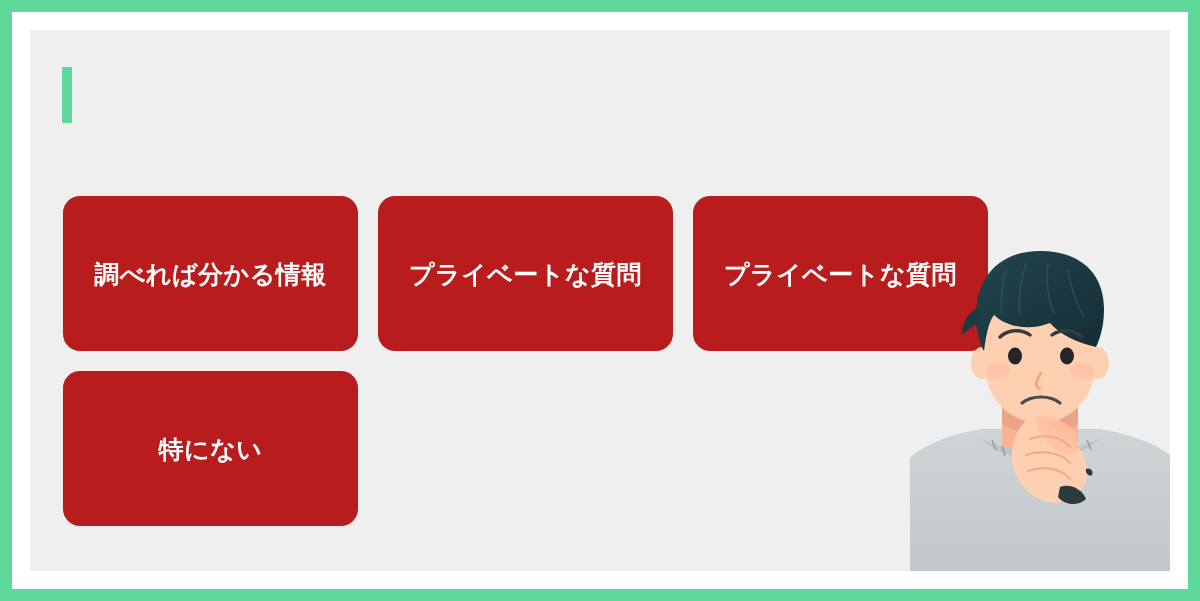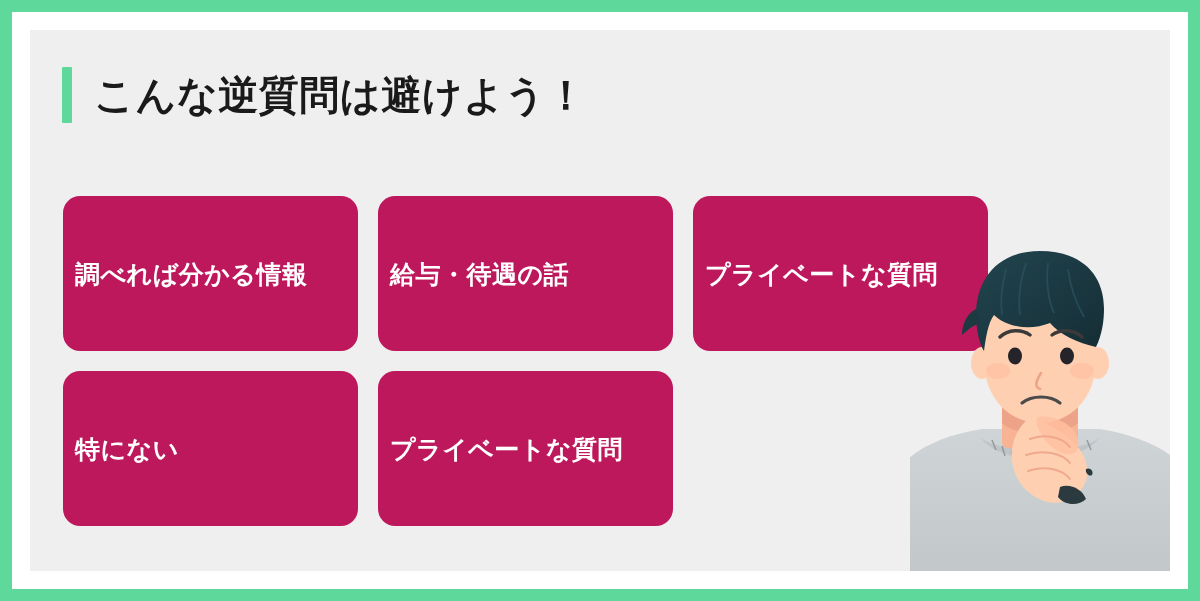--- a/index.html
+++ b/index.html
@@ -72,25 +72,25 @@
     left: 33px;
     top: 166px;
     width: 926px;
     display: grid;
     grid-template-columns: repeat(3, 295px);
     grid-template-rows: repeat(2, 155px);
     column-gap: 20px;
     row-gap: 20px;
   }
   .card {
-    background: #be185d;
+    background: #b91c1c;
     border-radius: 17px;
     display: flex;
     align-items: center;
-    justify-content: flex-start;
+    justify-content: center;
     padding: 12px 12px;
     box-sizing: border-box;
   }
   .card-label {
     color: #ffffff;
     font-size: 25px;
     font-weight: 700;
     line-height: 1.2;
     text-align: center;
     letter-spacing: 0.5px;
@@ -110,38 +110,34 @@
 </style>
 </head>
 <body>
 
 <div class="slide">
   <div class="slide-inner">
     <div class="panel">
 
       <div class="title-row">
         <div class="title-accent"></div>
-        <div class="title-text">こんな逆質問は避けよう！</div>
       </div>
 
       <div class="grid">
         <div class="card">
           <span class="card-label">調べれば分かる情報</span>
         </div>
         <div class="card">
-          <span class="card-label">給与・待遇の話</span>
-        </div>
-        <div class="card">
           <span class="card-label">プライベートな質問</span>
         </div>
         <div class="card">
+          <span class="card-label">プライベートな質問</span>
+        </div>
+        <div class="card">
           <span class="card-label">特にない</span>
-        </div>
-        <div class="card">
-          <span class="card-label">プライベートな質問</span>
         </div>
       </div>
 
       <div class="person">
         <svg viewBox="0 0 260 320" xmlns="http://www.w3.org/2000/svg" aria-hidden="true">
           <defs>
             <clipPath id="cropBox">
                 <rect x="0" y="0" width="260" height="320"></rect>
               </clipPath>
             <linearGradient id="sweaterGrad" x1="0" y1="0" x2="0" y2="1">

